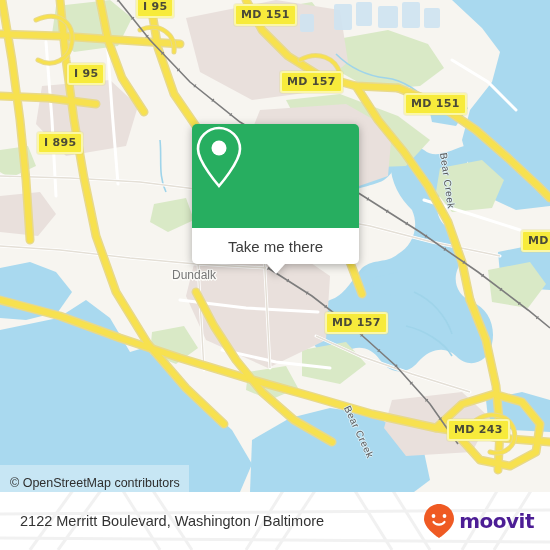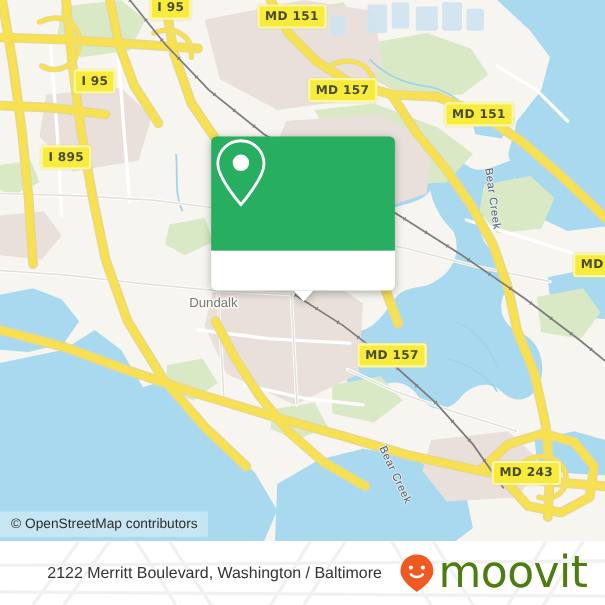--- a/index.html
+++ b/index.html
@@ -105,57 +105,56 @@
   }
 
   
   #osm-attr {
     position: absolute;
     left: 0; top: 465px;
     background: rgba(205,231,245,.85);
     color: #2e2e2e;
     font-size: 12.5px;
     font-family: "Liberation Sans", sans-serif;
-    padding: 4px 9px 5px 10px;
+    padding: 11px 9px 5px 10px;
     white-space: nowrap;
   }
 
   
   #bottom-bar {
     position: absolute;
     left: 0; top: 492px;
     width: 550px; height: 58px;
     background: #ffffff;
     overflow: hidden;
     display: flex;
     align-items: center;
-    padding-left: 23px;
   }
   #bottom-watermark { position: absolute; left:0; top:0; }
   #address {
     position: relative;
     margin-left: 20px;
     color: #333333;
     font-size: 14.5px;
     font-family: "Liberation Sans", sans-serif;
     white-space: nowrap;
   }
   #brand {
     position: absolute;
     right: 16px; top: 50%;
     transform: translateY(-50%);
     display: flex;
     align-items: center;
     gap: 3px;
   }
   #brand-name {
-    color: #4d7c0f;
-    font-size: 40px;
+    color: #4c1d95;
+    font-size: 20px;
     font-family: "DejaVu Sans", sans-serif;
-    font-weight: normal;
+    font-weight: bold;
     letter-spacing: -0.5px;
     line-height: 1;
   }
 </style>
 </head>
 <body>
 
 <div id="root">
 
   <div id="map">
@@ -332,20 +331,21 @@
     <div class="water-label" style="left:352px; top:404px; transform:rotate(65deg); transform-origin:left top;">Bear Creek</div>
 
     <div id="popup">
       <div id="popup-green">
         <svg width="54" height="66" viewBox="0 0 54 66">
           <path d="M27 4 C15.4 4 6 13.4 6 25 C6 38 27 62 27 62 C27 62 48 38 48 25 C48 13.4 38.6 4 27 4 Z" fill="none" stroke="#ffffff" stroke-width="2.6"></path>
           <circle cx="27" cy="24" r="7.5" fill="#ffffff"></circle>
         </svg>
       </div>
       <div id="popup-button">
+        <span>Take me there</span>
         <span id="popup-tail"></span>
       </div>
     </div>
 
     <div id="osm-attr">© OpenStreetMap contributors</div>
   </div>
 
   <div id="bottom-bar">
     <svg id="bottom-watermark" width="550" height="58" viewBox="0 0 550 58">
       <g stroke="#f1f1f1" stroke-width="3" fill="none">

